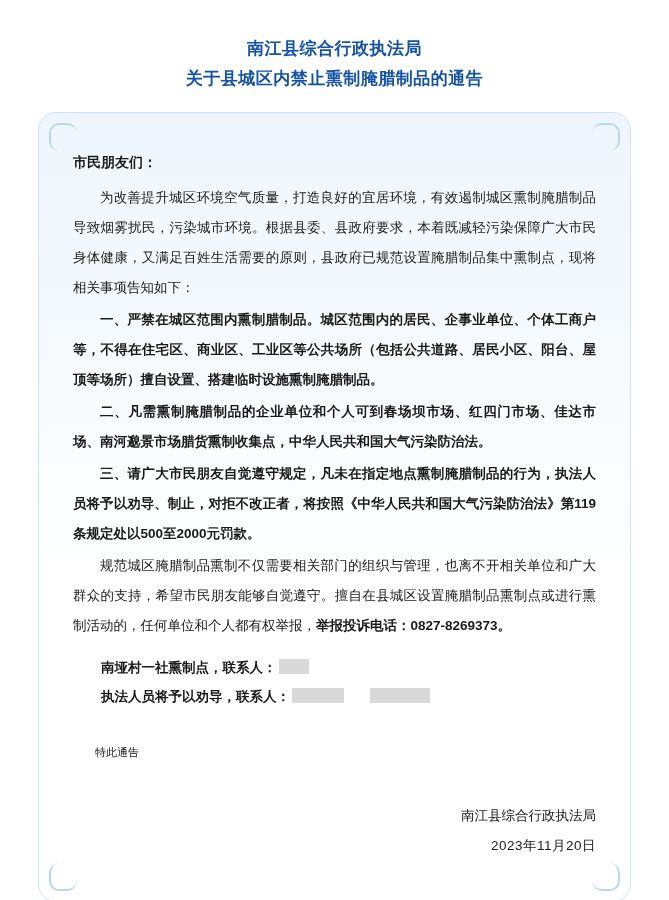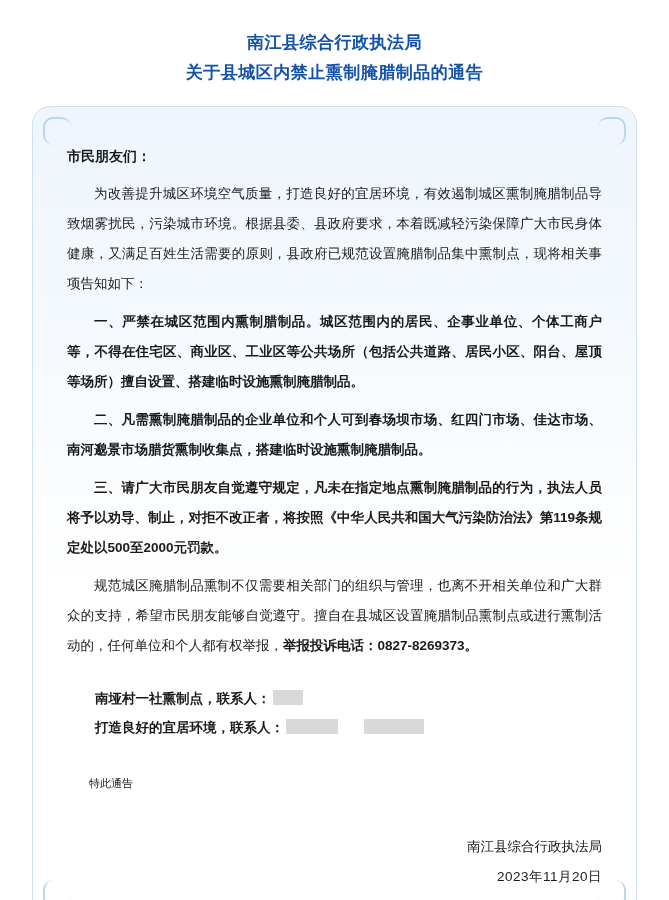--- a/index.html
+++ b/index.html
@@ -14,21 +14,21 @@
     color: #222;
     overflow: hidden;
   }
 
   .page {
     position: relative;
     width: 669px;
     height: 831px;
     box-sizing: border-box;
     background: #ffffff;
-    padding: 10px;
+    padding: 16px;
   }
 
   .header {
     text-align: center;
     padding: 18px 40px 10px 40px;
   }
   .header .title-line {
     color: #1452a8;
     font-weight: bold;
     font-size: 17px;
@@ -68,30 +68,30 @@
   }
 
   .salutation {
     font-size: 14px;
     font-weight: bold;
     margin-bottom: 6px;
     line-height: 30px;
   }
 
   p.para {
-    margin: 8px 0 2px 0;
+    margin: 0 0 2px 0;
     text-indent: 2em;
   }
 
   .b {
     font-weight: bold;
   }
 
   .contacts {
-    margin-top: 23px;
+    margin-top: 12px;
     margin-bottom: 10px;
     padding-left: 28px;
   }
   .contact-row {
     font-size: 13.5px;
     line-height: 29px;
     font-weight: bold;
     position: relative;
     white-space: nowrap;
   }
@@ -142,37 +142,37 @@
 
       <div class="salutation">市民朋友们：</div>
 
       <p class="para">为改善提升城区环境空气质量，打造良好的宜居环境，有效遏制城区熏制腌腊制品导致烟雾扰民，污染城市环境。根据县委、县政府要求，本着既减轻污染保障广大市民身体健康，又满足百姓生活需要的原则，县政府已规范设置腌腊制品集中熏制点，现将相关事项告知如下：</p>
 
       <p class="para">
         <span class="b">一、严禁在城区范围内熏制腊制品。城区范围内的居民、企事业单位、个体工商户等，不得在住宅区、商业区、工业区等公共场所（包括公共道路、居民小区、阳台、屋顶等场所）擅自设置、搭建临时设施熏制腌腊制品。</span>
       </p>
 
       <p class="para">
-        <span class="b">二、凡需熏制腌腊制品的企业单位和个人</span><span class="b">可到春场坝市场、红四门市场、佳达市场、南河邈景市场腊货熏制收集点</span><span class="b">，搭建临时设施熏制腌腊制品。</span>
+        <span class="b">二、凡需熏制腌腊制品的企业单位和个人</span><span class="b">可到春场坝市场、红四门市场、佳达市场、南河邈景市场腊货熏制收集点</span><span class="b">，中华人民共和国大气污染防治法。</span>
       </p>
 
       <p class="para">
         <span class="b">三、请广大市民朋友自觉遵守规定，凡未在指定地点熏制腌腊制品的行为，执法人员将予以劝导、制止，对拒不改正者，将按照《中华人民共和国大气污染防治法》第119条规定处以500至2000元罚款。</span>
       </p>
 
       <p class="para">
         <span>规范城区腌腊制品熏制不仅需要相关部门的组织与管理，也离不开相关单位和广大群众的支持，希望市民朋友能够自觉遵守。擅自在县城区设置腌腊制品熏制点或进行熏制活动的，任何单位和个人都有权举报，</span><span class="b">举报投诉电话：0827-8269373。</span>
       </p>
 
       <div class="contacts">
         <div class="contact-row">
           <span>南垭村一社熏制点，联系人：</span><span class="redact w1"></span>
         </div>
         <div class="contact-row">
-          <span>打造良好的宜居环境，联系人：</span><span class="redact w2"></span><span class="redact w3"></span>
+          <span>执法人员将予以劝导，联系人：</span><span class="redact w2"></span><span class="redact w3"></span>
         </div>
       </div>
 
       <div class="closing">特此通告</div>
 
       <div class="signature">
         <div class="org">南江县综合行政执法局</div>
         <div class="date">2023年11月20日</div>
       </div>
 

